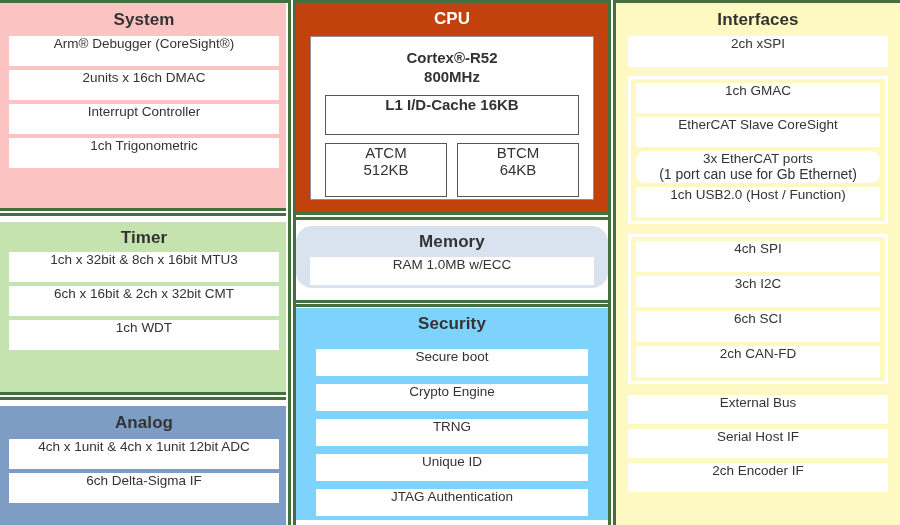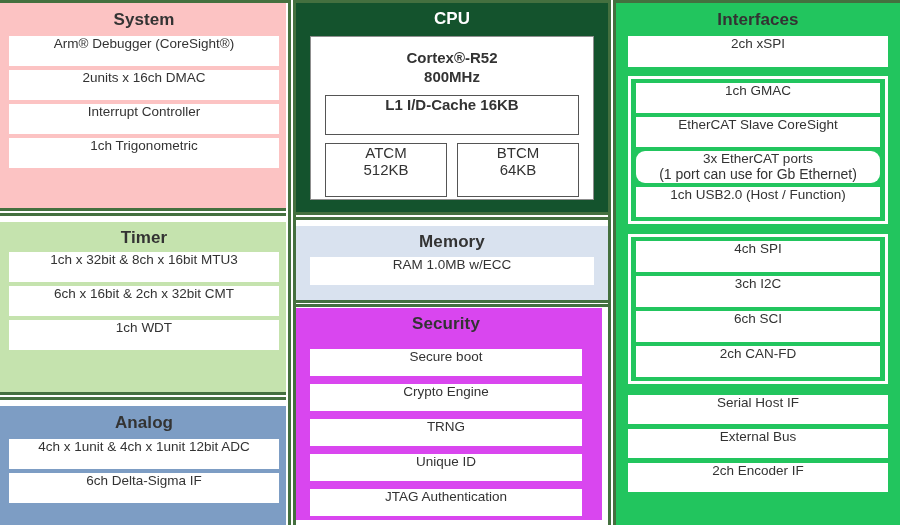--- a/index.html
+++ b/index.html
@@ -112,21 +112,21 @@
   #analog .block-title { margin-top: 8px; }
   #analog .items { padding: 0 9px; margin-top: 8px; }
   #analog .item {
     height: 30px;
     margin-bottom: 4px;
   }
 
   
   #cpu {
     left: 296px; top: 3px; width: 312px; height: 209px;
-    background: #14532d;
+    background: #c2410c;
   }
   #cpu .block-title { margin-top: 7px; }
   #cpu-panel {
     position: absolute;
     left: 14px; top: 33px; right: 14px; bottom: 12px;
     background: #ffffff;
     border: 1px solid #8f8f8f;
     box-sizing: border-box;
   }
   #cpu-core-name {
@@ -157,43 +157,44 @@
   }
   #cpu-tcm-row .item {
     flex: 1;
     height: 54px;
     font-size: 15px;
     font-weight: normal;
   }
 
   
   #memory {
-    left: 296px; top: 226px; width: 312px; height: 74px;
+    left: 296px; top: 226px; width: 312px; height: 62px;
     background: #d9e2ef;
+    border-radius: 16px;
   }
   #memory .block-title { margin-top: 7px; }
   #memory .items { padding: 0 14px; margin-top: 7px; }
   #memory .item { height: 28px; }
 
   
   #security {
-    left: 290px; top: 308px; width: 312px; height: 212px;
-    background: #d946ef;
+    left: 296px; top: 308px; width: 312px; height: 212px;
+    background: #7dd3fc;
   }
   #security .block-title { margin-top: 7px; }
   #security .items { padding: 10px 20px; margin-top: 7px; }
   #security .item {
     height: 27px;
     margin-bottom: 8px;
   }
 
   
   #interfaces {
     left: 616px; top: 3px; width: 284px; height: 522px;
-    background: #22c55e;
+    background: #fef9c3;
   }
   #interfaces .block-title { margin-top: 8px; }
 
   .if-group {
     margin: 0 12px;
     box-sizing: border-box;
   }
   .if-group.ringed {
     border: 3px solid #ffffff;
     padding: 4px 5px;
@@ -350,24 +351,24 @@
       <div class="item">
         <span>6ch SCI</span>
       </div>
       <div class="item">
         <span>2ch CAN-FD</span>
       </div>
     </div>
 
     <div class="if-group" id="if-group-3">
       <div class="item">
+        <span>External Bus</span>
+      </div>
+      <div class="item">
         <span>Serial Host IF</span>
-      </div>
-      <div class="item">
-        <span>External Bus</span>
       </div>
       <div class="item">
         <span>2ch Encoder IF</span>
       </div>
     </div>
   </div>
 
   <div class="rule-h" style="left:0px; top:0px; width:900px; height:3px;"></div>
 
   <div class="rule-h" style="left:0px; top:208px; width:290px; height:3px;"></div>

